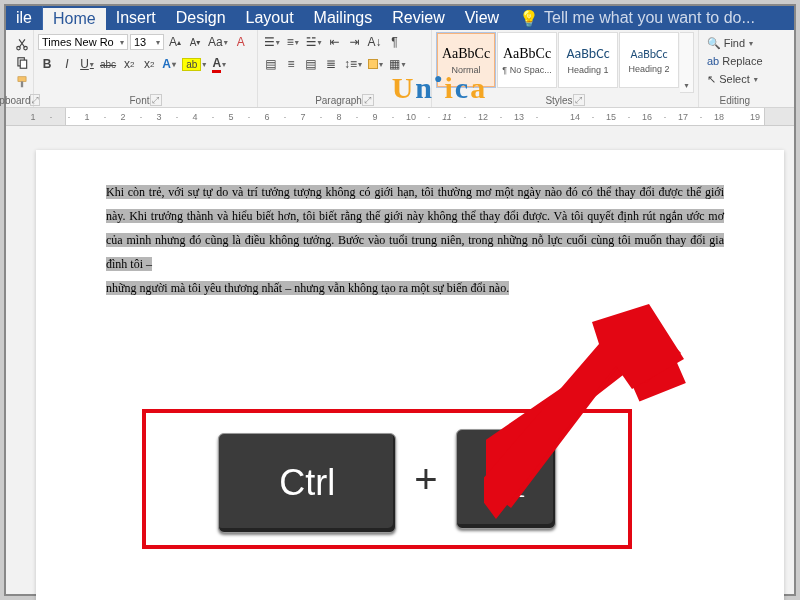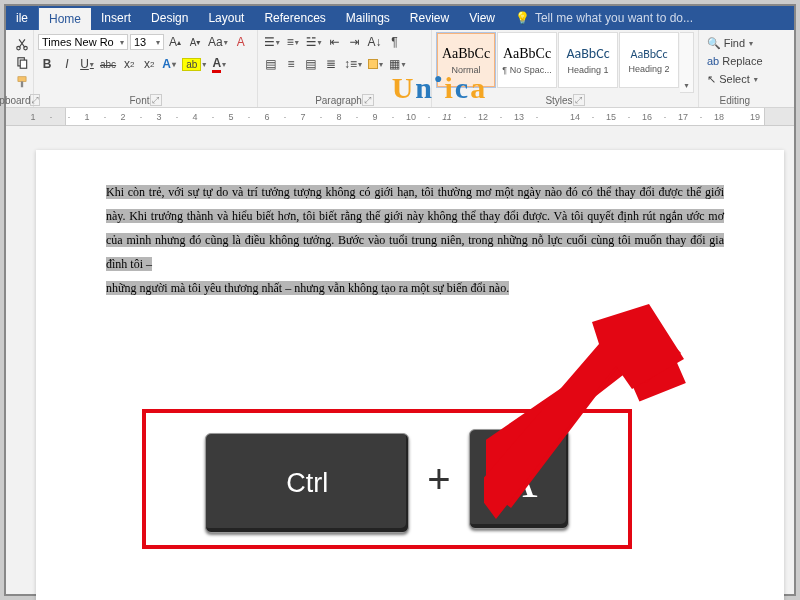--- a/index.html
+++ b/index.html
@@ -1,21 +1,21 @@
 <!DOCTYPE html>
 <html><head>
 <meta charset="utf-8">
 <style>
 * { margin: 0; padding: 0; box-sizing: border-box; }
 body { width: 800px; height: 600px; font-family: "Segoe UI", sans-serif; background: #ccc; overflow: hidden; }
 .frame { position: absolute; left: 4px; top: 4px; width: 792px; height: 592px; background: #fff; border: 2px solid #888; }
 .content-area { position: absolute; left: 0; top: 0; right: 0; bottom: 0; background: #f2f2f2; }
 
 
-.title-bar { height: 24px; background: #2a579a; display: flex; align-items: stretch; font-size: 12px; color: #fff; }
+.title-bar { height: 24px; background: #2a579a; display: flex; align-items: stretch; font-size: 16px; color: #fff; }
 .tab { padding: 0 10px; display: flex; align-items: center; cursor: pointer; }
 .tab.file { background: #2a579a; color: #fff; border-right: 1px solid #3a67aa; }
 .tab.home { background: #f3f3f3; color: #2a579a; font-weight: normal; border-top: 2px solid #2a579a; }
 .tab.other { color: #fff; }
 .tell-me { display: flex; align-items: center; margin-left: 10px; color: #cfd9ea; }
 .bulb-icon { margin-right: 5px; }
 
 
 .ribbon { height: 78px; background: #f3f3f3; border-bottom: 1px solid #d4d4d4; display: flex; position: relative; }
 .group { border-right: 1px solid #e0e0e0; display: flex; flex-direction: column; padding: 2px 4px 0 4px; }
@@ -70,37 +70,36 @@
 .watermark { position: absolute; left: 55%; top: 41px; transform: translateX(-50%); font-size: 30px; font-weight: 900; letter-spacing: 2px; z-index: 5; font-family: Liberation Serif, serif; }
 .wm-u { color: #f5a623; } .wm-n { color: #2a7bbf; } .wm-i { color: #f5a623; } .wm-c { color: #2a7bbf; } .wm-a { color: #f5a623; }
 .wm-dot { color: #2a7bbf; font-size: 14px; vertical-align: top; }
 
 
 .arrow { position: absolute; left: 480px; top: 182px; z-index: 6; }
 
 
 .keys-box { position: absolute; left: 136px; bottom: 45px; width: 490px; height: 140px; border: 4px solid #e30613; background: #fff; display: flex; align-items: center; justify-content: center; gap: 18px; z-index: 4; }
 .key { background: #3b3b3b; color: #fff; border-radius: 6px; border: 1px solid #999; box-shadow: inset -2px -4px 0 rgba(0,0,0,.4), 0 2px 3px rgba(0,0,0,.5); display: flex; align-items: center; justify-content: center; }
-.key.ctrl { width: 204px; height: 100px; font-size: 27px; font-family: "Segoe UI", sans-serif; margin-top: 8px; }
+.key.ctrl { width: 178px; height: 100px; font-size: 36px; font-family: "Segoe UI", sans-serif; margin-top: 8px; }
 .key.a { width: 100px; height: 100px; font-size: 52px; font-family: "Times New Roman", serif; }
 .plus { font-size: 40px; color: #333; }
 </style>
 </head>
 <body>
 
 <div class="frame">
 <div class="content-area">
 
 <div class="title-bar">
   <div class="tab file">ile</div>
   <div class="tab home">Home</div>
   <div class="tab other">Insert</div>
   <div class="tab other">Design</div>
   <div class="tab other">Layout</div>
-  <div class="tab other">References</div>
   <div class="tab other">Mailings</div>
   <div class="tab other">Review</div>
   <div class="tab other">View</div>
   <div class="tell-me">
     <span class="bulb-icon">💡</span>
     <span>Tell me what you want to do...</span>
   </div>
 </div>
 
 <div class="ribbon">

